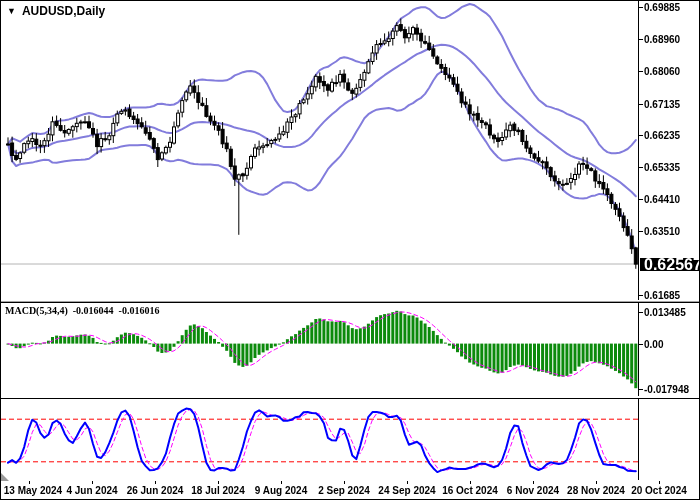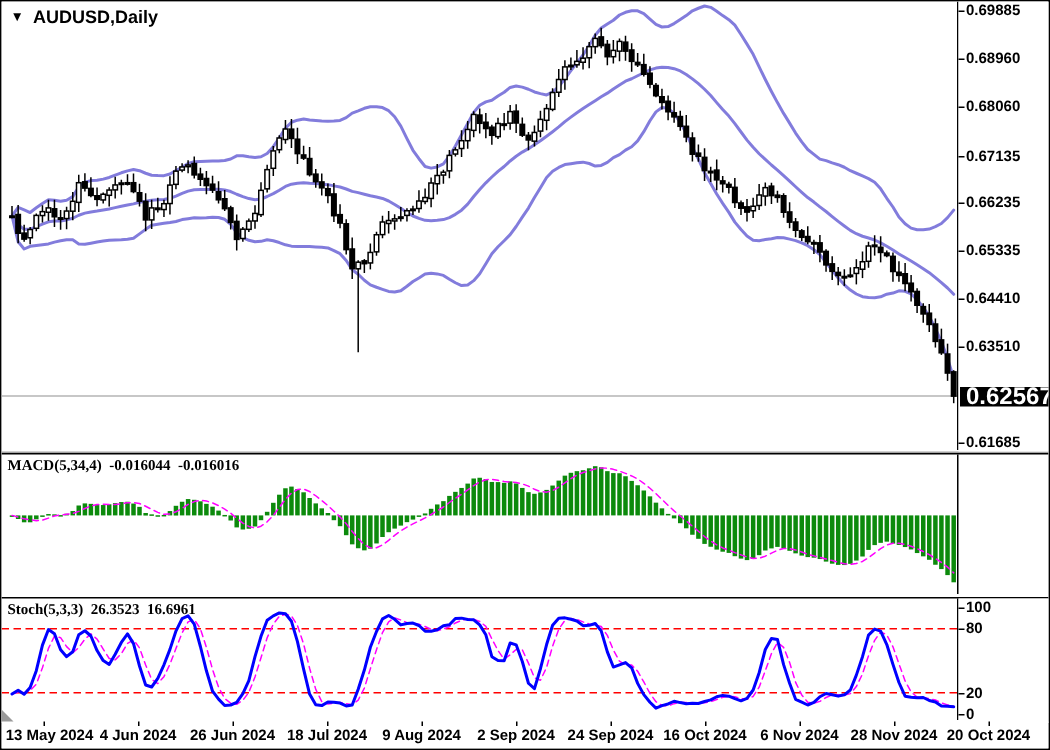--- a/index.html
+++ b/index.html
@@ -547,42 +547,37 @@
         <rect x="604.9" y="40.6" width="3" height="22.7" fill="#0c8a0c"></rect>
         <rect x="608.9" y="40.6" width="3" height="25.1" fill="#0c8a0c"></rect>
         <rect x="613.0" y="40.6" width="3" height="27.3" fill="#0c8a0c"></rect>
         <rect x="617.0" y="40.6" width="3" height="29.6" fill="#0c8a0c"></rect>
         <rect x="621.1" y="40.6" width="3" height="32.9" fill="#0c8a0c"></rect>
         <rect x="625.1" y="40.6" width="3" height="35.8" fill="#0c8a0c"></rect>
         <rect x="629.2" y="40.6" width="3" height="39.8" fill="#0c8a0c"></rect>
         <rect x="633.3" y="40.6" width="3" height="44.6" fill="#0c8a0c"></rect>
         <polyline points="7.0,40.6 11.1,41.8 15.1,42.9 19.1,43.5 23.2,44.1 27.3,43.7 31.3,42.4 35.3,41.0 39.4,40.3 43.4,39.9 47.5,39.4 51.5,37.9 55.6,36.0 59.6,34.3 63.7,33.3 67.8,33.2 71.8,33.4 75.8,33.3 79.9,32.8 84.0,32.2 88.0,32.1 92.0,32.7 96.1,34.5 100.1,36.6 104.2,38.6 108.3,39.9 112.3,39.6 116.3,38.2 120.4,35.9 124.4,33.3 128.5,31.4 132.6,30.6 136.6,31.0 140.7,32.3 144.7,34.1 148.8,36.4 152.8,39.1 156.8,42.6 160.9,45.7 164.9,48.0 169.0,49.0 173.0,47.8 177.1,44.9 181.2,40.6 185.2,35.3 189.3,29.9 193.3,25.7 197.3,23.4 201.4,23.0 205.4,24.7 209.5,27.5 213.5,30.7 217.6,34.1 221.6,37.8 225.7,41.6 229.8,46.1 233.8,51.3 237.8,56.0 241.9,60.1 245.9,62.3 250.0,62.2 254.0,60.3 258.1,57.2 262.1,53.9 266.2,50.9 270.3,48.4 274.3,46.3 278.3,44.3 282.4,42.3 286.4,40.0 290.5,37.5 294.6,35.0 298.6,32.0 302.6,29.2 306.7,26.5 310.8,23.6 314.8,20.7 318.8,18.3 322.9,16.8 326.9,16.6 331.0,17.2 335.1,18.0 339.1,18.4 343.1,18.6 347.2,19.6 351.3,21.1 355.3,23.2 359.3,24.7 363.4,25.1 367.4,24.0 371.5,21.8 375.6,18.9 379.6,16.1 383.6,13.7 387.7,12.0 391.8,10.8 395.8,9.6 399.8,9.0 403.9,9.1 407.9,9.9 412.0,11.1 416.0,12.6 420.1,14.3 424.1,16.3 428.2,19.2 432.3,22.5 436.3,26.1 440.3,30.0 444.4,33.9 448.4,37.6 452.5,41.0 456.5,44.3 460.6,47.8 464.6,51.2 468.7,54.7 472.8,57.7 476.8,60.2 480.8,62.3 484.9,63.8 488.9,65.4 493.0,66.9 497.0,68.3 501.1,69.3 505.1,69.1 509.2,67.8 513.3,65.8 517.3,63.8 521.4,62.7 525.4,62.8 529.4,63.6 533.5,65.0 537.5,66.5 541.6,67.6 545.6,68.6 549.7,69.6 553.8,70.7 557.8,71.9 561.9,72.9 565.9,73.3 569.9,72.7 574.0,71.3 578.0,68.8 582.1,65.7 586.1,62.7 590.2,60.3 594.3,59.2 598.3,59.2 602.4,59.9 606.4,61.2 610.4,62.8 614.5,64.7 618.5,66.8 622.6,69.3 626.6,72.0 630.7,75.1 634.8,78.9" fill="none" stroke="#ff00ff" stroke-width="1" stroke-dasharray="4,3" stroke-linejoin="round" stroke-linecap="round"></polyline>
       </svg>
+    <div class="axis" id="axis-macd">
+        <div class="axis-label" style="top: 4px;">0.013485</div>
+        <div class="tickmark" style="top: 9px;"></div>
+        <div class="axis-label" style="top: 36px;">0.00</div>
+        <div class="tickmark" style="top: 41px;"></div>
+        <div class="axis-label" style="top: 81px;">-0.017948</div>
+        <div class="tickmark" style="top: 86px;"></div>
+      </div>
   </div>
 
   <div class="panel" id="panel-stoch" style="top:397px;height:83px;border-top:1px solid #000;border-bottom:1px solid #000;">
-    <div class="ind-title">
-      <span>Stoch(5,3,3)</span><span>26.3523</span><span>16.6961</span>
-    </div>
     <svg id="svg-stoch" class="plot" width="637" height="81">
         <line x1="0" y1="20.2" x2="637" y2="20.2" stroke="#ff0000" stroke-width="1" stroke-dasharray="5,3"></line>
         <line x1="0" y1="62.8" x2="637" y2="62.8" stroke="#ff0000" stroke-width="1" stroke-dasharray="5,3"></line>
         <polyline points="7.0,63.7 11.1,62.4 15.1,62.8 19.1,61.4 23.2,57.1 27.3,46.2 31.3,33.3 35.3,25.1 39.4,26.1 43.4,32.1 47.5,36.1 51.5,32.8 55.6,27.1 59.6,23.6 63.7,27.1 67.8,33.7 71.8,40.0 75.8,40.9 79.9,36.8 84.0,30.0 88.0,27.6 92.0,32.9 96.1,44.3 100.1,53.9 104.2,56.7 108.3,52.1 112.3,43.8 116.3,33.3 120.4,23.0 124.4,15.6 128.5,14.0 132.6,20.2 136.6,32.5 140.7,47.3 144.7,59.1 148.8,66.7 152.8,69.8 156.8,70.5 160.9,67.9 164.9,62.5 169.0,52.3 173.0,39.5 177.1,26.2 181.2,17.1 185.2,11.9 189.3,10.5 193.3,11.6 197.3,18.0 201.4,30.3 205.4,46.5 209.5,60.6 213.5,68.7 217.6,70.4 221.6,69.8 225.7,69.3 229.8,70.1 233.8,70.8 237.8,67.7 241.9,59.7 245.9,46.9 250.0,34.1 254.0,22.7 258.1,15.6 262.1,12.9 266.2,14.3 270.3,16.1 274.3,16.9 278.3,17.1 282.4,18.7 286.4,20.6 290.5,21.5 294.6,20.3 298.6,18.8 302.6,16.3 306.7,14.6 310.8,13.5 314.8,13.8 318.8,15.3 322.9,18.6 326.9,26.9 331.0,34.7 335.1,40.5 339.1,37.5 343.1,34.0 347.2,34.2 351.3,43.1 355.3,52.9 359.3,54.5 363.4,45.9 367.4,31.8 371.5,20.5 375.6,14.6 379.6,13.3 383.6,13.9 387.7,15.6 391.8,17.0 395.8,17.6 399.8,18.7 403.9,24.6 407.9,34.3 412.0,41.8 416.0,44.2 420.1,44.4 424.1,48.5 428.2,55.6 432.3,63.3 436.3,68.8 440.3,71.3 444.4,71.6 448.4,70.1 452.5,69.4 456.5,69.3 460.6,69.8 464.6,70.0 468.7,69.5 472.8,68.8 476.8,67.3 480.8,65.9 484.9,65.1 488.9,65.5 493.0,66.7 497.0,67.2 501.1,65.3 505.1,59.1 509.2,48.2 513.3,36.7 517.3,29.3 521.4,32.6 525.4,42.6 529.4,55.9 533.5,64.3 537.5,69.1 541.6,69.8 545.6,68.6 549.7,66.0 553.8,64.3 557.8,64.2 561.9,64.5 565.9,63.4 569.9,58.7 574.0,50.3 578.0,38.1 582.1,27.9 586.1,22.2 590.2,24.3 594.3,32.2 598.3,43.5 602.4,55.0 606.4,62.3 610.4,65.7 614.5,66.0 618.5,66.7 622.6,67.7 626.6,69.6 630.7,70.9 634.8,72.0" fill="none" stroke="#ff00ff" stroke-width="1" stroke-dasharray="4,3" stroke-linejoin="round" stroke-linecap="round"></polyline>
         <polyline points="7.0,63.7 11.1,61.1 15.1,63.8 19.1,59.3 23.2,48.1 27.3,31.1 31.3,20.7 35.3,23.5 39.4,34.2 43.4,38.8 47.5,35.5 51.5,24.2 55.6,21.5 59.6,25.0 63.7,34.7 67.8,41.4 71.8,44.0 75.8,37.2 79.9,29.3 84.0,23.6 88.0,30.1 92.0,45.0 96.1,57.7 100.1,59.0 104.2,53.3 108.3,44.2 112.3,33.9 116.3,21.7 120.4,13.4 124.4,11.6 128.5,17.1 132.6,32.0 136.6,48.2 140.7,61.8 144.7,67.1 148.8,71.3 152.8,71.0 156.8,69.3 160.9,63.4 164.9,54.7 169.0,38.8 173.0,25.2 177.1,14.5 181.2,11.6 185.2,9.6 189.3,10.2 193.3,15.2 197.3,28.8 201.4,47.1 205.4,63.7 209.5,70.9 213.5,71.4 217.6,69.0 221.6,69.1 225.7,69.7 229.8,71.6 233.8,71.0 237.8,60.5 241.9,47.7 245.9,32.5 250.0,22.0 254.0,13.6 258.1,11.3 262.1,13.9 266.2,17.6 270.3,16.7 274.3,16.4 278.3,18.0 282.4,21.8 286.4,21.8 290.5,20.8 294.6,18.2 298.6,17.5 302.6,13.3 306.7,13.1 310.8,14.0 314.8,14.2 318.8,17.6 322.9,24.2 326.9,38.8 331.0,41.3 335.1,41.5 339.1,29.7 343.1,30.9 347.2,42.0 351.3,56.5 355.3,60.1 359.3,46.8 363.4,30.7 367.4,17.8 371.5,13.1 375.6,12.9 379.6,13.8 383.6,15.0 387.7,18.1 391.8,17.9 395.8,16.7 399.8,21.6 403.9,35.6 407.9,45.7 412.0,44.2 416.0,42.7 420.1,46.2 424.1,56.6 428.2,64.1 432.3,69.2 436.3,73.1 440.3,71.4 444.4,70.3 448.4,68.5 452.5,69.4 456.5,70.1 460.6,69.9 464.6,70.0 468.7,68.7 472.8,67.6 476.8,65.5 480.8,64.6 484.9,65.1 488.9,66.7 493.0,68.2 497.0,66.6 501.1,61.0 505.1,49.5 509.2,34.0 513.3,26.6 517.3,27.3 521.4,44.1 525.4,56.5 529.4,67.2 533.5,69.1 537.5,71.0 541.6,69.3 545.6,65.5 549.7,63.3 553.8,64.2 557.8,65.1 561.9,64.2 565.9,61.0 569.9,51.1 574.0,38.8 578.0,24.4 582.1,20.4 586.1,21.8 590.2,30.7 594.3,43.9 598.3,56.0 602.4,65.1 606.4,65.8 610.4,66.1 614.5,66.0 618.5,68.0 622.6,69.0 626.6,71.7 630.7,71.9 634.8,72.2" fill="none" stroke="#0000ff" stroke-width="2" stroke-linejoin="round" stroke-linecap="round"></polyline>
       </svg>
-    <div class="axis" id="axis-stoch">
-        <div class="axis-label" style="top: 1px;">100</div>
-        <div class="tickmark" style="top: 6px;"></div>
-        <div class="axis-label" style="top: 15px;">80</div>
-        <div class="tickmark" style="top: 20px;"></div>
-        <div class="axis-label" style="top: 58px;">20</div>
-        <div class="tickmark" style="top: 63px;"></div>
-        <div class="axis-label" style="top: 72px;">0</div>
-        <div class="tickmark" style="top: 77px;"></div>
-      </div>
   </div>
 
   <div id="time-axis">
       <div class="time-label" style="left: -8px;">13 May 2024</div>
       <div class="time-tick" style="left: 28px;"></div>
       <div class="time-label" style="left: 51px;">4 Jun 2024</div>
       <div class="time-tick" style="left: 91px;"></div>
       <div class="time-label" style="left: 114px;">26 Jun 2024</div>
       <div class="time-tick" style="left: 154px;"></div>
       <div class="time-label" style="left: 177px;">18 Jul 2024</div>

